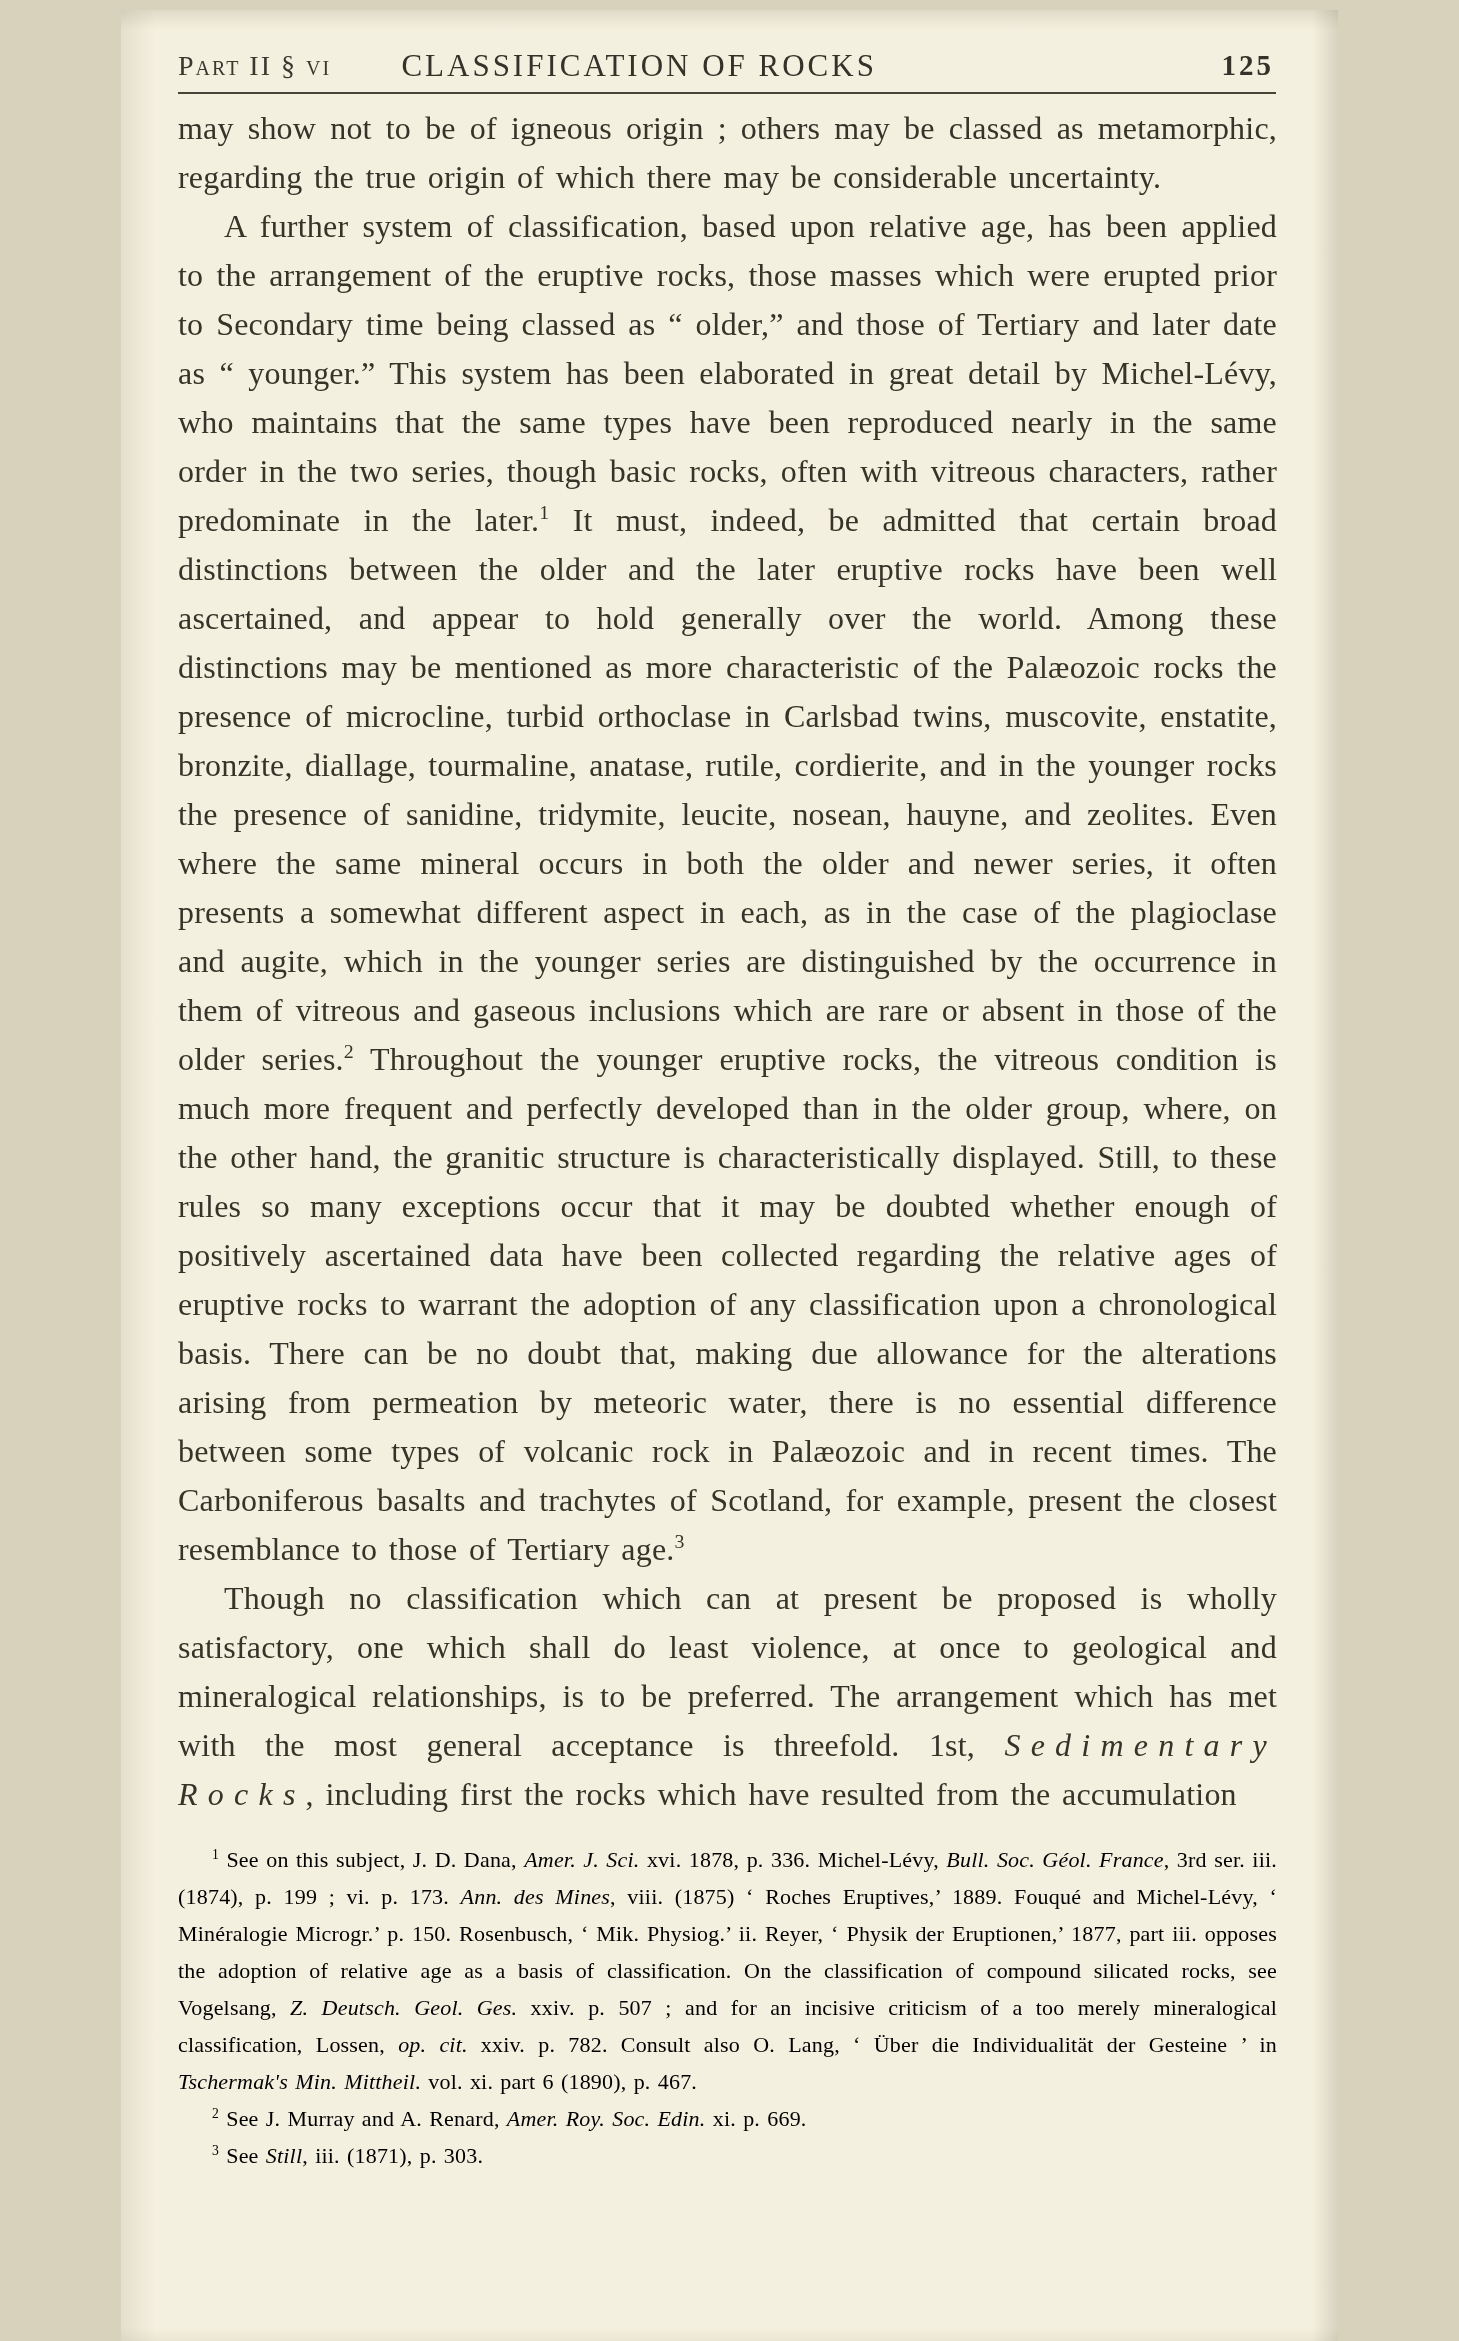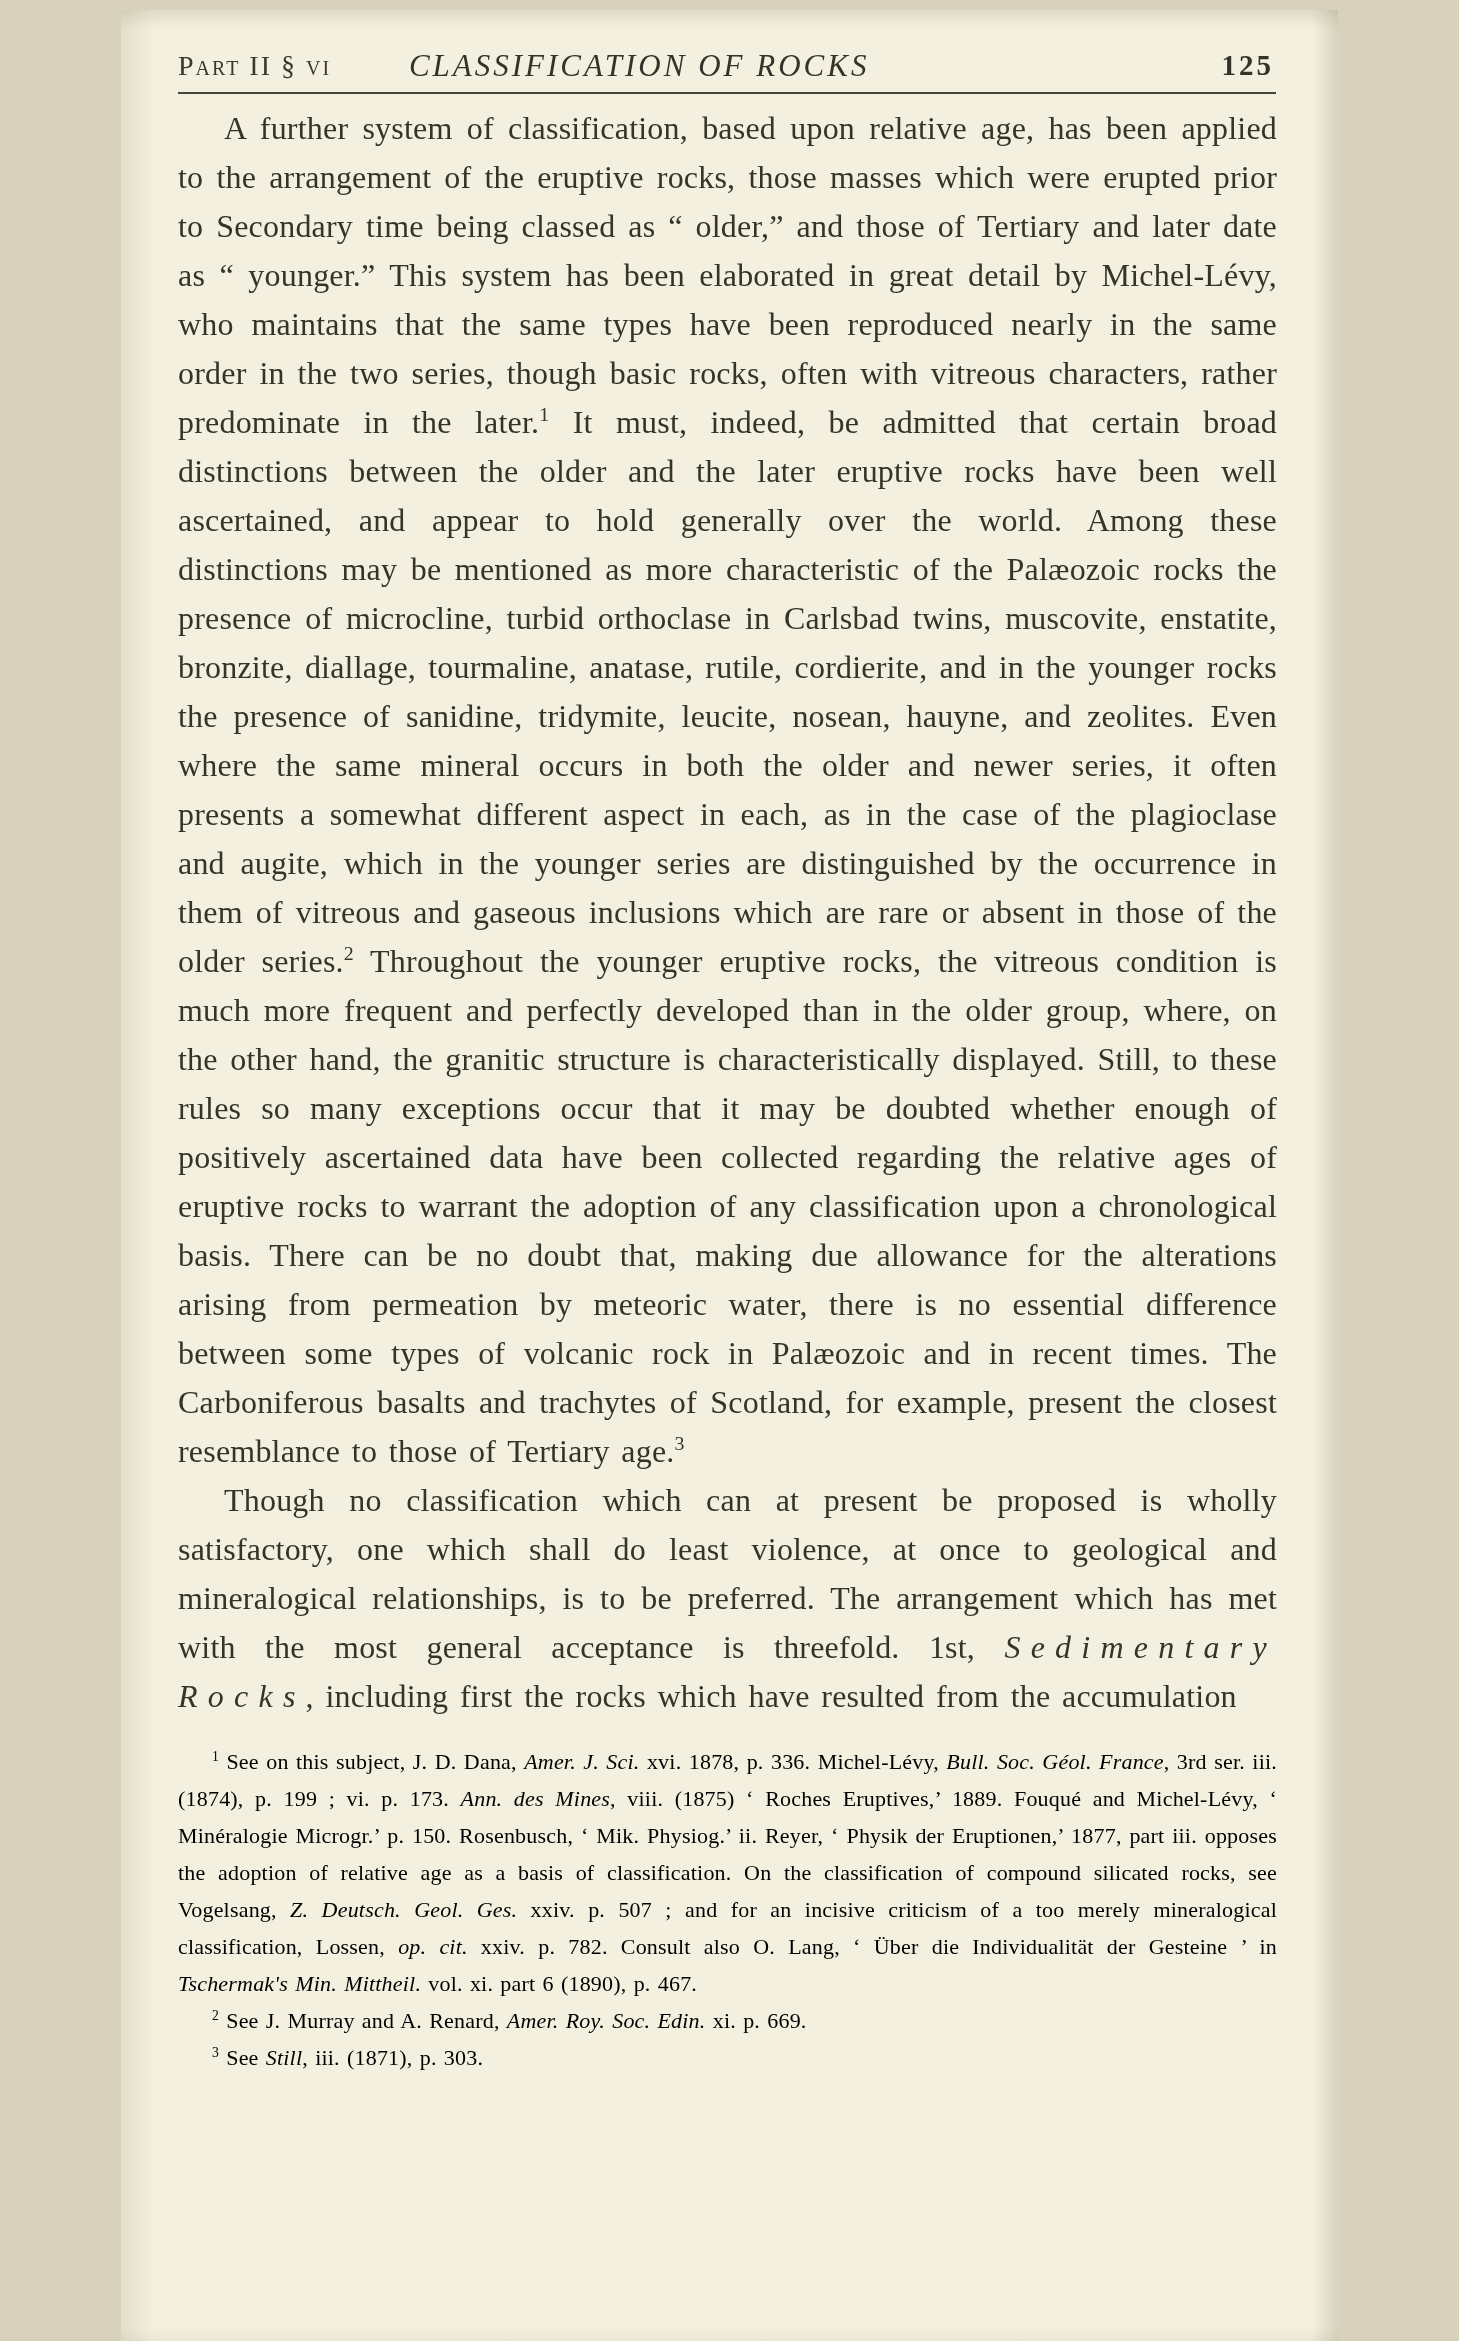--- a/index.html
+++ b/index.html
@@ -46,21 +46,20 @@
     font-size: 28px;
     letter-spacing: 2px;
     color: #3b382f;
     white-space: nowrap;
   }
   .hdr-center {
     position: absolute;
     left: 42%;
     bottom: 4px;
     transform: translateX(-50%);
-    font-style: italic;
     font-size: 31px;
     letter-spacing: 3px;
     color: #35322a;
     white-space: nowrap;
   }
   .hdr-right {
     position: absolute;
     right: 2px;
     bottom: 6px;
     font-size: 29px;
@@ -115,20 +114,21 @@
   <header class="page-header">
     <span class="hdr-left">Part II § vi</span>
     <span class="hdr-center">CLASSIFICATION OF ROCKS</span>
     <span class="hdr-right">125</span>
   </header>
 
   <div class="header-rule"></div>
 
   <main class="body-text">
 
+    <p class="para no-indent">may show not to be of igneous origin ; others may be classed as metamorphic, regarding the true origin of which there may be considerable uncertainty.</p>
 
     <p class="para">A further system of classification, based upon relative age, has been applied to the arrangement of the eruptive rocks, those masses which were erupted prior to Secondary time being classed as “ older,” and those of Tertiary and later date as “ younger.” This system has been elaborated in great detail by Michel-Lévy, who maintains that the same types have been reproduced nearly in the same order in the two series, though basic rocks, often with vitreous characters, rather predominate in the later.<sup>1</sup> It must, indeed, be admitted that certain broad distinctions between the older and the later eruptive rocks have been well ascertained, and appear to hold generally over the world. Among these distinctions may be mentioned as more characteristic of the Palæozoic rocks the presence of microcline, turbid orthoclase in Carlsbad twins, muscovite, enstatite, bronzite, diallage, tourmaline, anatase, rutile, cordierite, and in the younger rocks the presence of sanidine, tridymite, leucite, nosean, hauyne, and zeolites. Even where the same mineral occurs in both the older and newer series, it often presents a somewhat different aspect in each, as in the case of the plagioclase and augite, which in the younger series are distinguished by the occurrence in them of vitreous and gaseous inclusions which are rare or absent in those of the older series.<sup>2</sup> Throughout the younger eruptive rocks, the vitreous condition is much more frequent and perfectly developed than in the older group, where, on the other hand, the granitic structure is characteristically displayed. Still, to these rules so many exceptions occur that it may be doubted whether enough of positively ascertained data have been collected regarding the relative ages of eruptive rocks to warrant the adoption of any classification upon a chronological basis. There can be no doubt that, making due allowance for the alterations arising from permeation by meteoric water, there is no essential difference between some types of volcanic rock in Palæozoic and in recent times. The Carboniferous basalts and trachytes of Scotland, for example, present the closest resemblance to those of Tertiary age.<sup>3</sup></p>
 
     <p class="para">Though no classification which can at present be proposed is wholly satisfactory, one which shall do least violence, at once to geological and mineralogical relationships, is to be preferred. The arrangement which has met with the most general acceptance is threefold. 1st, <span class="spaced">Sedimentary Rocks</span>, including first the rocks which have resulted from the accumulation</p>
 
     <section class="footnotes">
       <p class="footnote"><sup>1</sup> See on this subject, J. D. Dana, <i>Amer. J. Sci.</i> xvi. 1878, p. 336. Michel-Lévy, <i>Bull. Soc. Géol. France</i>, 3rd ser. iii. (1874), p. 199 ; vi. p. 173. <i>Ann. des Mines</i>, viii. (1875) ‘ Roches Eruptives,’ 1889. Fouqué and Michel-Lévy, ‘ Minéralogie Microgr.’ p. 150. Rosenbusch, ‘ Mik. Physiog.’ ii. Reyer, ‘ Physik der Eruptionen,’ 1877, part iii. opposes the adoption of relative age as a basis of classification. On the classification of compound silicated rocks, see Vogelsang, <i>Z. Deutsch. Geol. Ges.</i> xxiv. p. 507 ; and for an incisive criticism of a too merely mineralogical classification, Lossen, <i>op. cit.</i> xxiv. p. 782. Consult also O. Lang, ‘ Über die Individualität der Gesteine ’ in <i>Tschermak's Min. Mittheil.</i> vol. xi. part 6 (1890), p. 467.</p>
       <p class="footnote"><sup>2</sup> See J. Murray and A. Renard, <i>Amer. Roy. Soc. Edin.</i> xi. p. 669.</p>
       <p class="footnote"><sup>3</sup> See <i>Still</i>, iii. (1871), p. 303.</p>
     </section>

